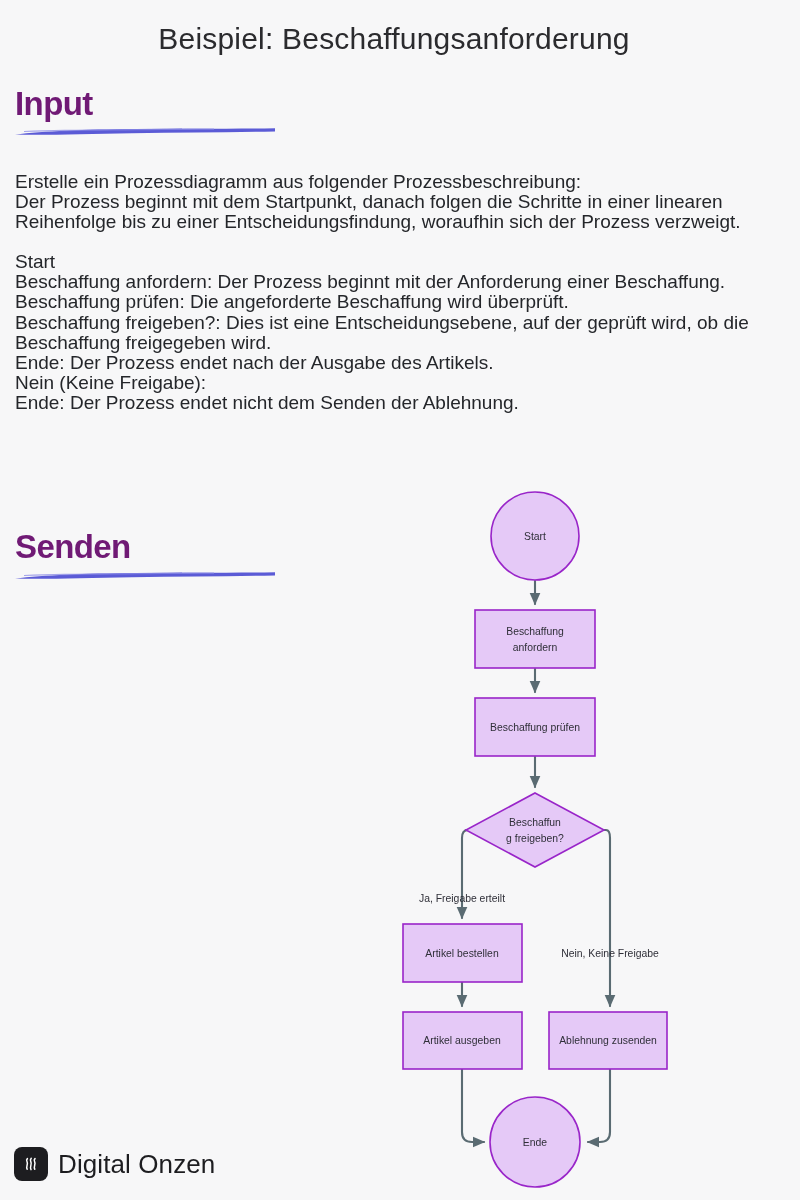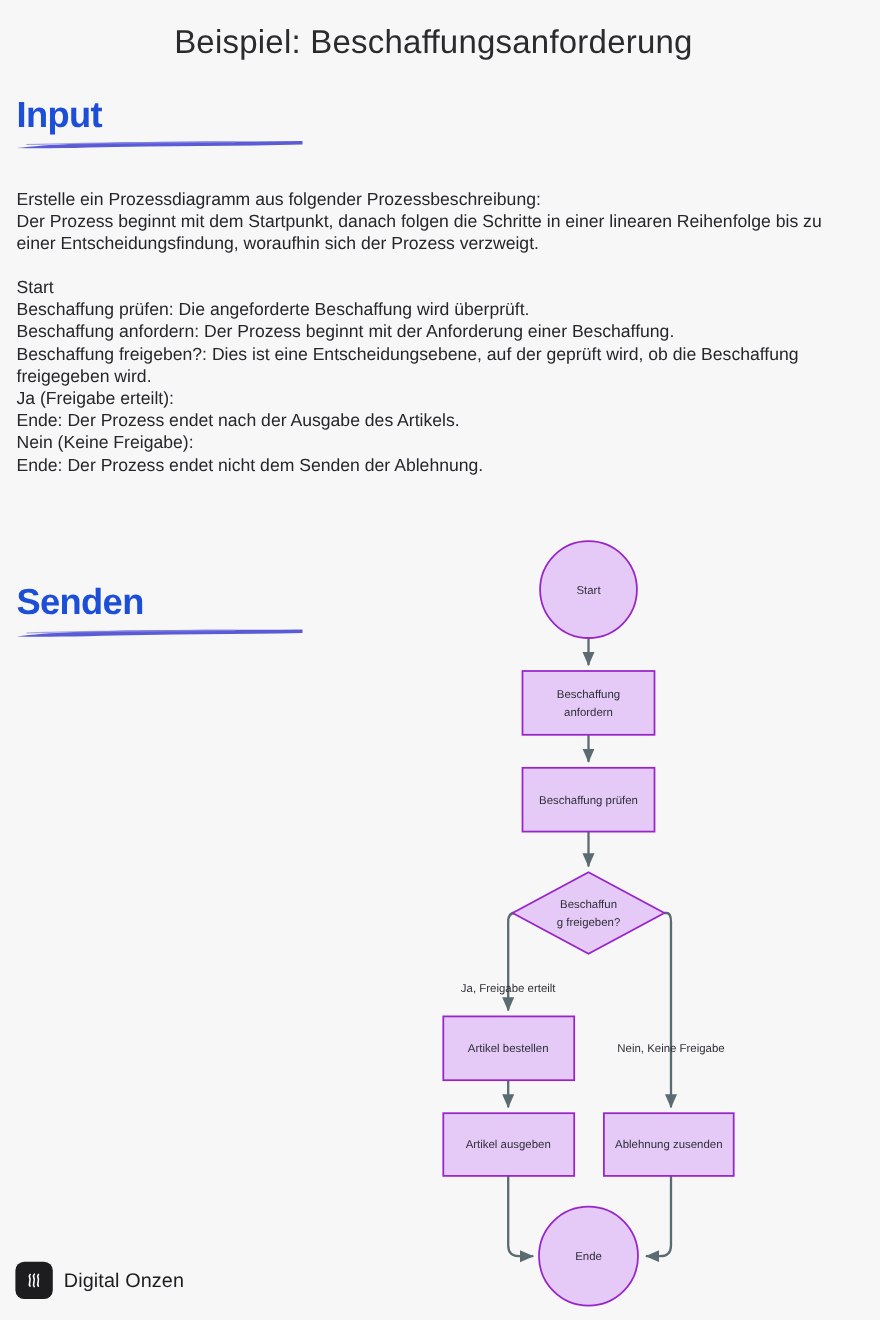--- a/index.html
+++ b/index.html
@@ -33,21 +33,21 @@
   }
 
   
   .section-heading {
     position: absolute;
     left: 15px;
     font-family: "Liberation Sans", sans-serif;
     font-weight: bold;
     font-size: 33px;
     letter-spacing: -0.6px;
-    color: #1d4ed8;
+    color: #701a75;
   }
   #heading-input  { top: 85px; }
   #heading-output { top: 528px; }
 
   
   .brush {
     position: absolute;
     left: 14px;
     width: 262px;
     height: 11px;
@@ -56,21 +56,21 @@
   #brush-input  { top: 126px; }
   #brush-output { top: 570px; }
   .brush svg { display: block; }
 
   
   .prose {
     position: absolute;
     left: 15px;
     width: 765px;
     font-family: "Liberation Sans", sans-serif;
-    font-size: 16px;
+    font-size: 19px;
     line-height: 20.2px;
     color: #24262a;
   }
   #prose-intro { top: 172px; }
   #prose-steps { top: 252px; }
   .prose p { margin: 0; }
 
   
   #flowchart {
     position: absolute;
@@ -117,21 +117,21 @@
     width: 34px;
     height: 34px;
     border-radius: 8px;
     background: #1d1d20;
     display: flex;
     align-items: center;
     justify-content: center;
   }
   #logo-text {
     font-family: "Liberation Sans", sans-serif;
-    font-size: 18px;
+    font-size: 26px;
     font-weight: 300;
     letter-spacing: 0.1px;
     color: #1d1d20;
     white-space: nowrap;
   }
 </style>
 </head>
 <body>
 
 <div class="page-title">Beispiel: Beschaffungsanforderung</div>
@@ -146,24 +146,23 @@
   </svg>
 </div>
 
 <div class="prose" id="prose-intro">
   <p>Erstelle ein Prozessdiagramm aus folgender Prozessbeschreibung:</p>
   <p>Der Prozess beginnt mit dem Startpunkt, danach folgen die Schritte in einer linearen Reihenfolge bis zu einer Entscheidungsfindung, woraufhin sich der Prozess verzweigt.</p>
 </div>
 
 <div class="prose" id="prose-steps">
   <p>Start</p>
+  <p>Beschaffung anfordern: Der Prozess beginnt mit der Anforderung einer Beschaffung.</p>
   <p>Beschaffung prüfen: Die angeforderte Beschaffung wird überprüft.</p>
-  <p>Beschaffung anfordern: Der Prozess beginnt mit der Anforderung einer Beschaffung.</p>
   <p>Beschaffung freigeben?: Dies ist eine Entscheidungsebene, auf der geprüft wird, ob die Beschaffung freigegeben wird.</p>
-  <p>Ja (Freigabe erteilt):</p>
   <p>Ende: Der Prozess endet nach der Ausgabe des Artikels.</p>
   <p>Nein (Keine Freigabe):</p>
   <p>Ende: Der Prozess endet nicht dem Senden der Ablehnung.</p>
 </div>
 
 <div class="section-heading" id="heading-output">Senden</div>
 
 <div class="brush" id="brush-output">
   <svg width="262" height="11" viewBox="0 0 262 11" aria-hidden="true">
     <path d="M1 8.6 C 30 5.0, 70 3.6, 120 3.0 C 170 2.4, 215 2.9, 261 2.2

